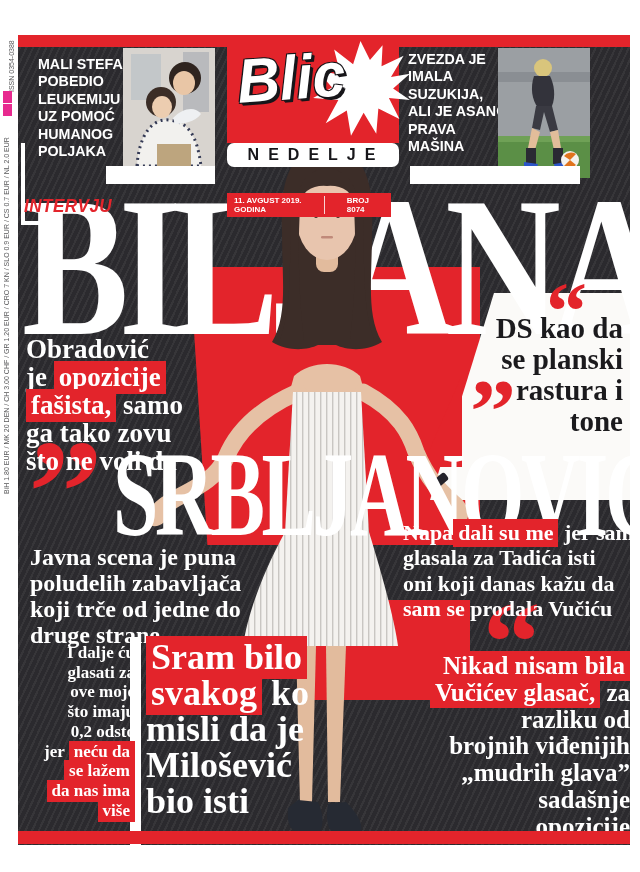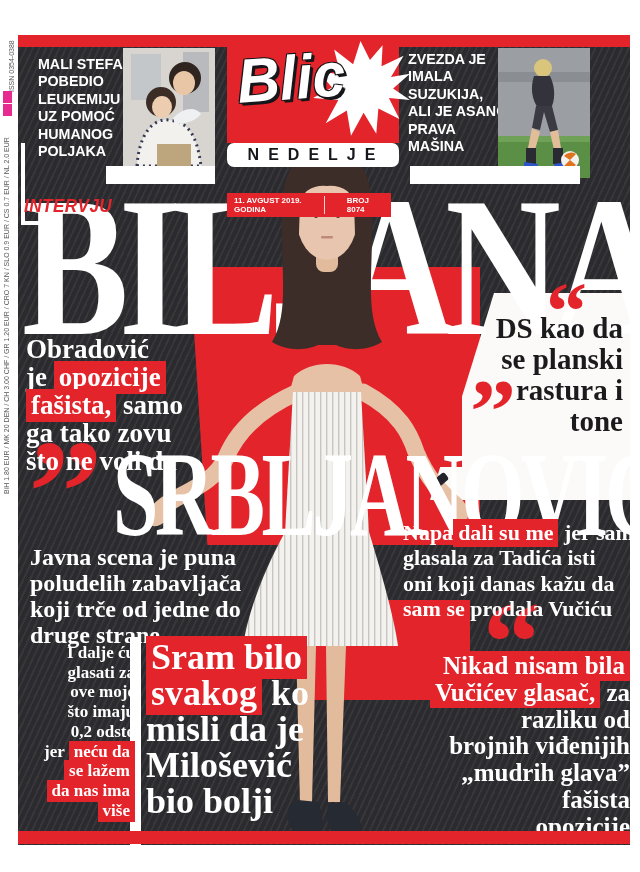--- a/index.html
+++ b/index.html
@@ -245,27 +245,27 @@
         <div class="ln"><span class="hl">se lažem</span></div>
         <div class="ln"><span class="hl">da nas ima</span></div>
         <div class="ln"><span class="hl">više</span></div>
       </div>
     <div class="whitebar-v"></div>
     <div class="qblock b-sram">
         <div class="ln"><span class="hl">Sram bilo</span></div>
         <div class="ln"><span class="hl">svakog</span><span> ko</span></div>
         <div class="ln"><span>misli da je</span></div>
         <div class="ln"><span>Milošević</span></div>
-        <div class="ln"><span>bio bolji</span></div>
+        <div class="ln"><span>bio isti</span></div>
       </div>
     <div class="qblock b-nikad">
         <div class="ln"><span class="hl">Nikad nisam bila</span></div>
         <div class="ln"><span class="hl">Vučićev glasač,</span><span> za</span></div>
         <div class="ln"><span>razliku od</span></div>
         <div class="ln"><span>brojnih viđenijih</span></div>
         <div class="ln"><span>„mudrih glava”</span></div>
-        <div class="ln"><span>fašista</span></div>
+        <div class="ln"><span>sadašnje</span></div>
         <div class="ln"><span>opozicije</span></div>
       </div>
 
     <div class="bottomstrip"></div>
   </div>
 </div>
 
 </body></html>

